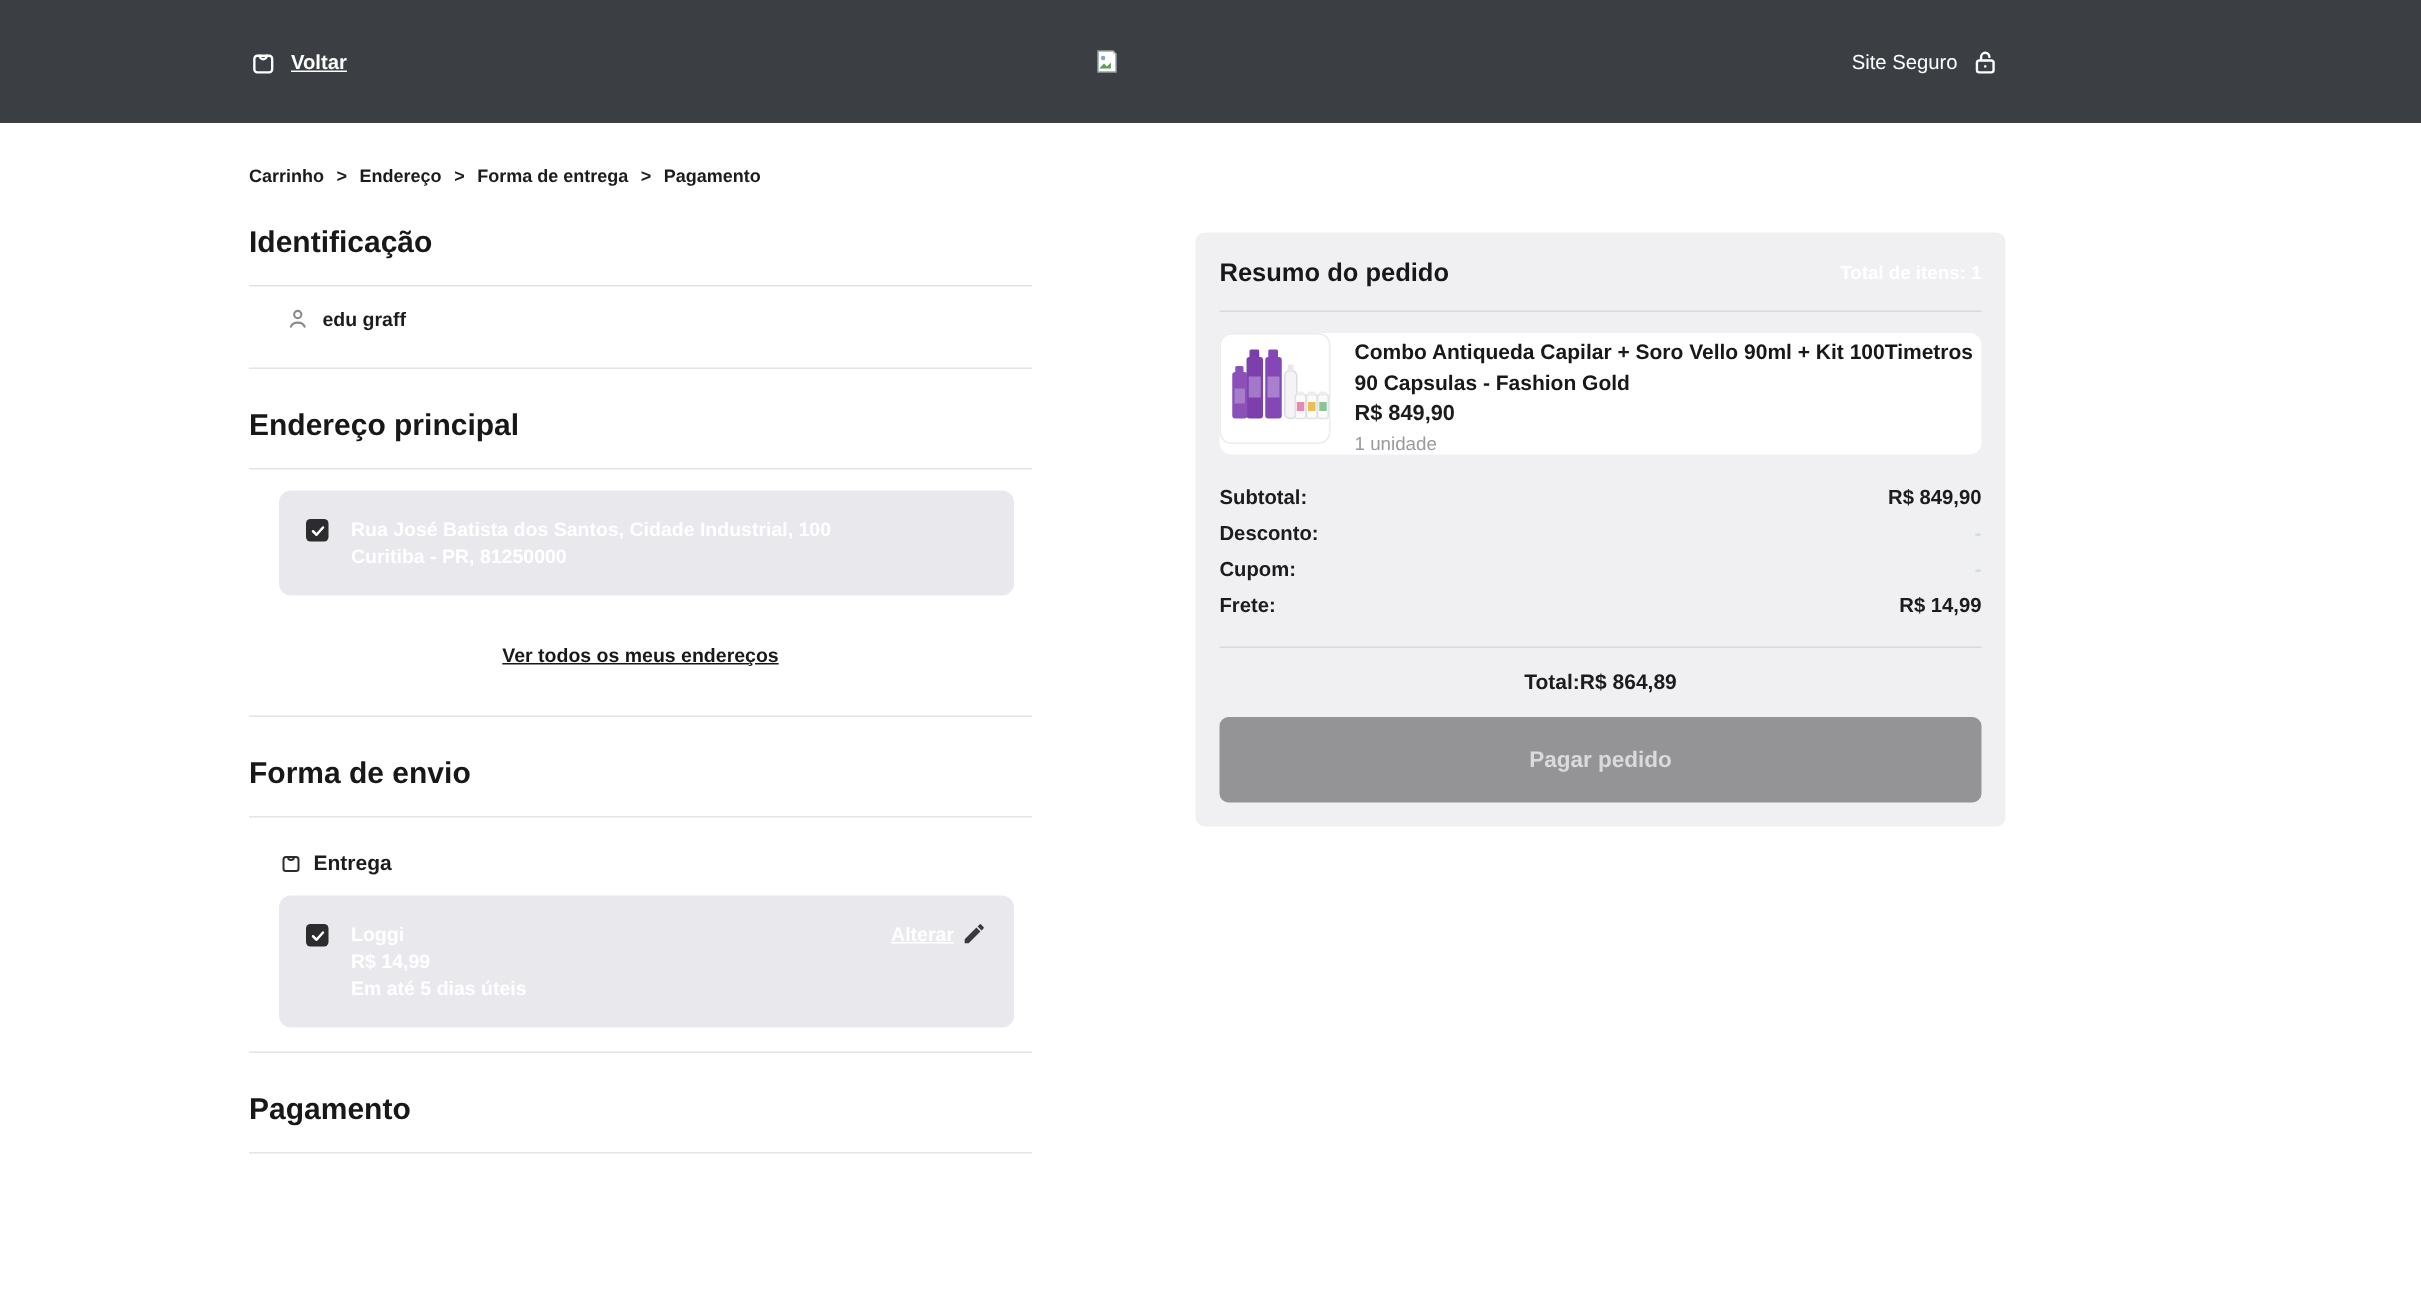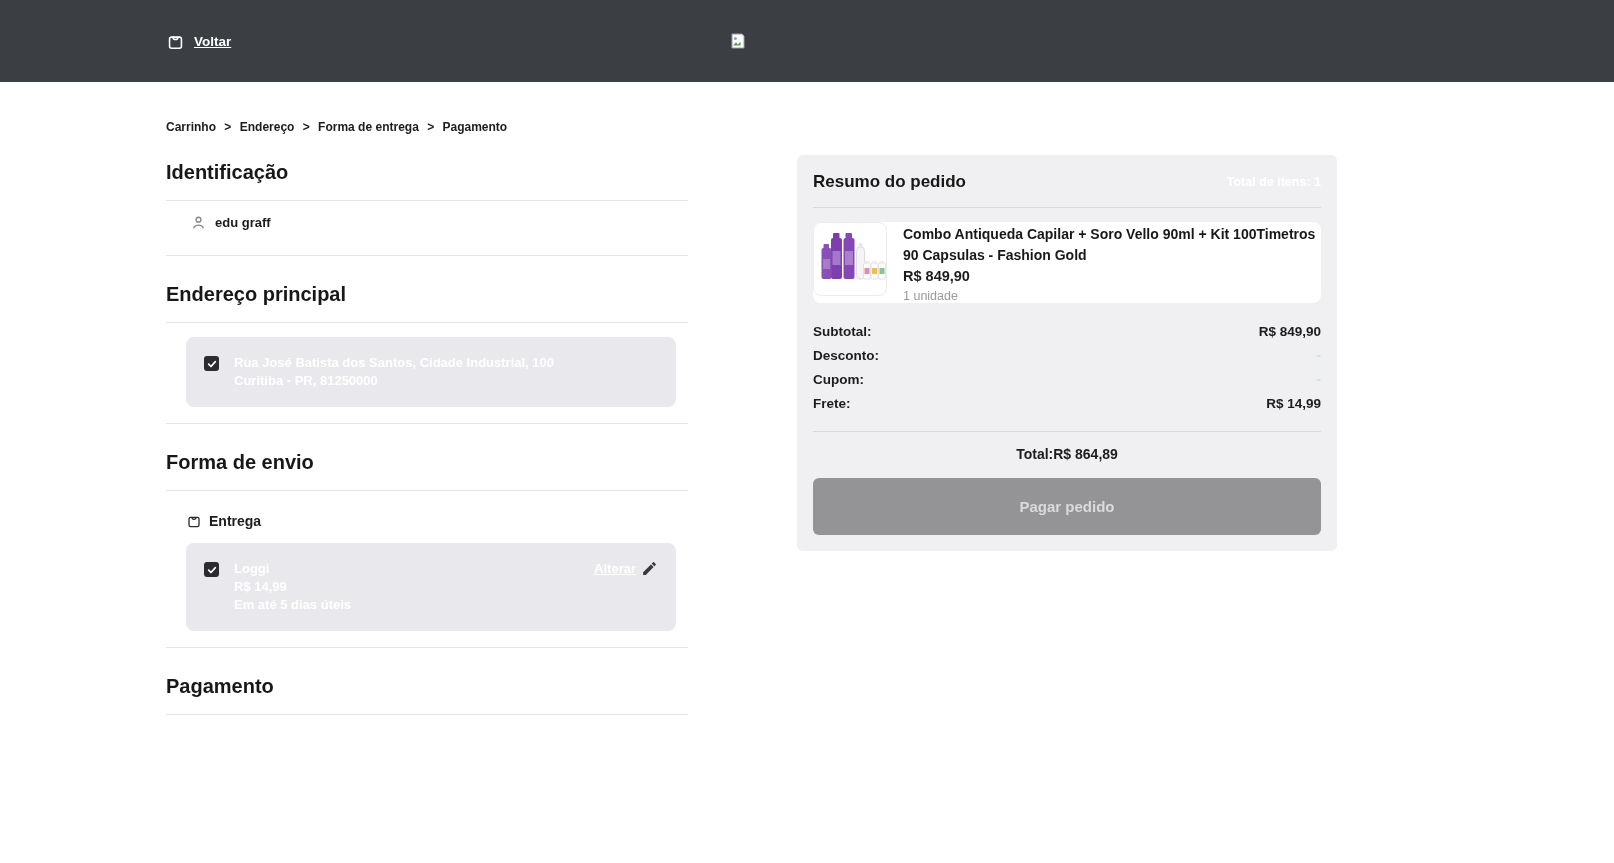--- a/index.html
+++ b/index.html
@@ -12,21 +12,21 @@
   .back-link { position:absolute; left:166px; top:0; height:82px; display:flex;
                align-items:center; gap:9px; color:#fff; cursor:pointer; }
   .back-link .lbl { font-size:13.5px; font-weight:700; text-decoration:underline; }
   .logo-broken { position:absolute; left:729px; top:32px; width:18px; height:18px; }
   .secure { position:absolute; right:281px; top:0; height:82px; display:flex;
             align-items:center; gap:9px; color:#fff; }
   .secure .lbl { font-size:13.5px; }
 
   
   .left-col { position:absolute; left:166px; top:82px; width:522px; }
-  .breadcrumb { margin-top:38px; font-size:12px; font-weight:700; color:#1c1c1e; }
+  .breadcrumb { margin-top:28px; font-size:12px; font-weight:700; color:#1c1c1e; }
   .breadcrumb .sep { margin:0 5px; }
   h2.section-title { margin-top:27px; font-size:20px; font-weight:700; color:#181818; }
   hr.rule { border:none; border-top:1px solid #e4e4e7; margin-top:16px; }
   .user-row { margin-top:13px; display:flex; align-items:center; gap:8px;
               padding-left:24px; }
   .user-row .name { font-size:13px; font-weight:700; }
   .user-row + hr.rule { margin-top:24px; }
 
   .option-card { margin:14px 12px 0 20px; background:#e9e9ed; border-radius:8px;
                  padding:17px 18px; display:flex; justify-content:space-between;
@@ -92,20 +92,30 @@
 
   <span class="logo-broken">
     <svg width="18" height="18" viewBox="0 0 18 18">
       <path d="M3 2 h10 l2 2 v12 h-12 z" fill="#ffffff" stroke="#9aa0a6" stroke-width="1"></path>
       <path d="M13 2 v2 h2 z" fill="#c8ccd1"></path>
       <circle cx="6.4" cy="6.6" r="1.5" fill="#7fa8d9"></circle>
       <path d="M4 13.5 l3-3.2 2 2.1 2.6-2.8 v4 h-7.6 z" fill="#5f9e52"></path>
     </svg>
   </span>
 
+  <div class="secure">
+    <span class="lbl">Site Seguro</span>
+    <span>
+      <svg width="19" height="19" viewBox="0 0 24 24" fill="none" stroke="#ffffff" stroke-width="2" stroke-linecap="round" stroke-linejoin="round">
+        <rect x="5" y="10.5" width="14" height="10" rx="2"></rect>
+        <path d="M8.5 10 V7.5 a3.5 3.5 0 0 1 7 0"></path>
+        <rect x="11" y="14.5" width="2" height="2" rx="0.5" fill="#ffffff" stroke="none"></rect>
+      </svg>
+    </span>
+  </div>
 </header>
 
 <div class="left-col">
 
   <nav class="breadcrumb">
     <span>Carrinho</span>
     <span class="sep">&gt;</span>
     <span>Endereço</span>
     <span class="sep">&gt;</span>
     <span>Forma de entrega</span>
@@ -137,20 +147,21 @@
           <svg width="10" height="10" viewBox="0 0 12 12">
             <polyline points="2,6.2 4.8,9 10,3.2" fill="none" stroke="#ffffff" stroke-width="2" stroke-linecap="round" stroke-linejoin="round"></polyline>
           </svg>
         </span>
         <div class="opt-text">
           <div>Rua José Batista dos Santos, Cidade Industrial, 100</div>
           <div class="sub">Curitiba - PR, 81250000</div>
         </div>
       </div>
     </div>
+    <a class="centered-link">Ver todos os meus endereços</a>
     <hr class="rule">
   </section>
 
   <section>
     <h2 class="section-title">Forma de envio</h2>
     <hr class="rule">
     <div class="method-row">
       <span>
         <svg width="16" height="16" viewBox="0 0 24 24" fill="none" stroke="#2c2c2f" stroke-width="2" stroke-linecap="round" stroke-linejoin="round">
           <rect x="4.5" y="6.5" width="15" height="14" rx="2.5"></rect>

